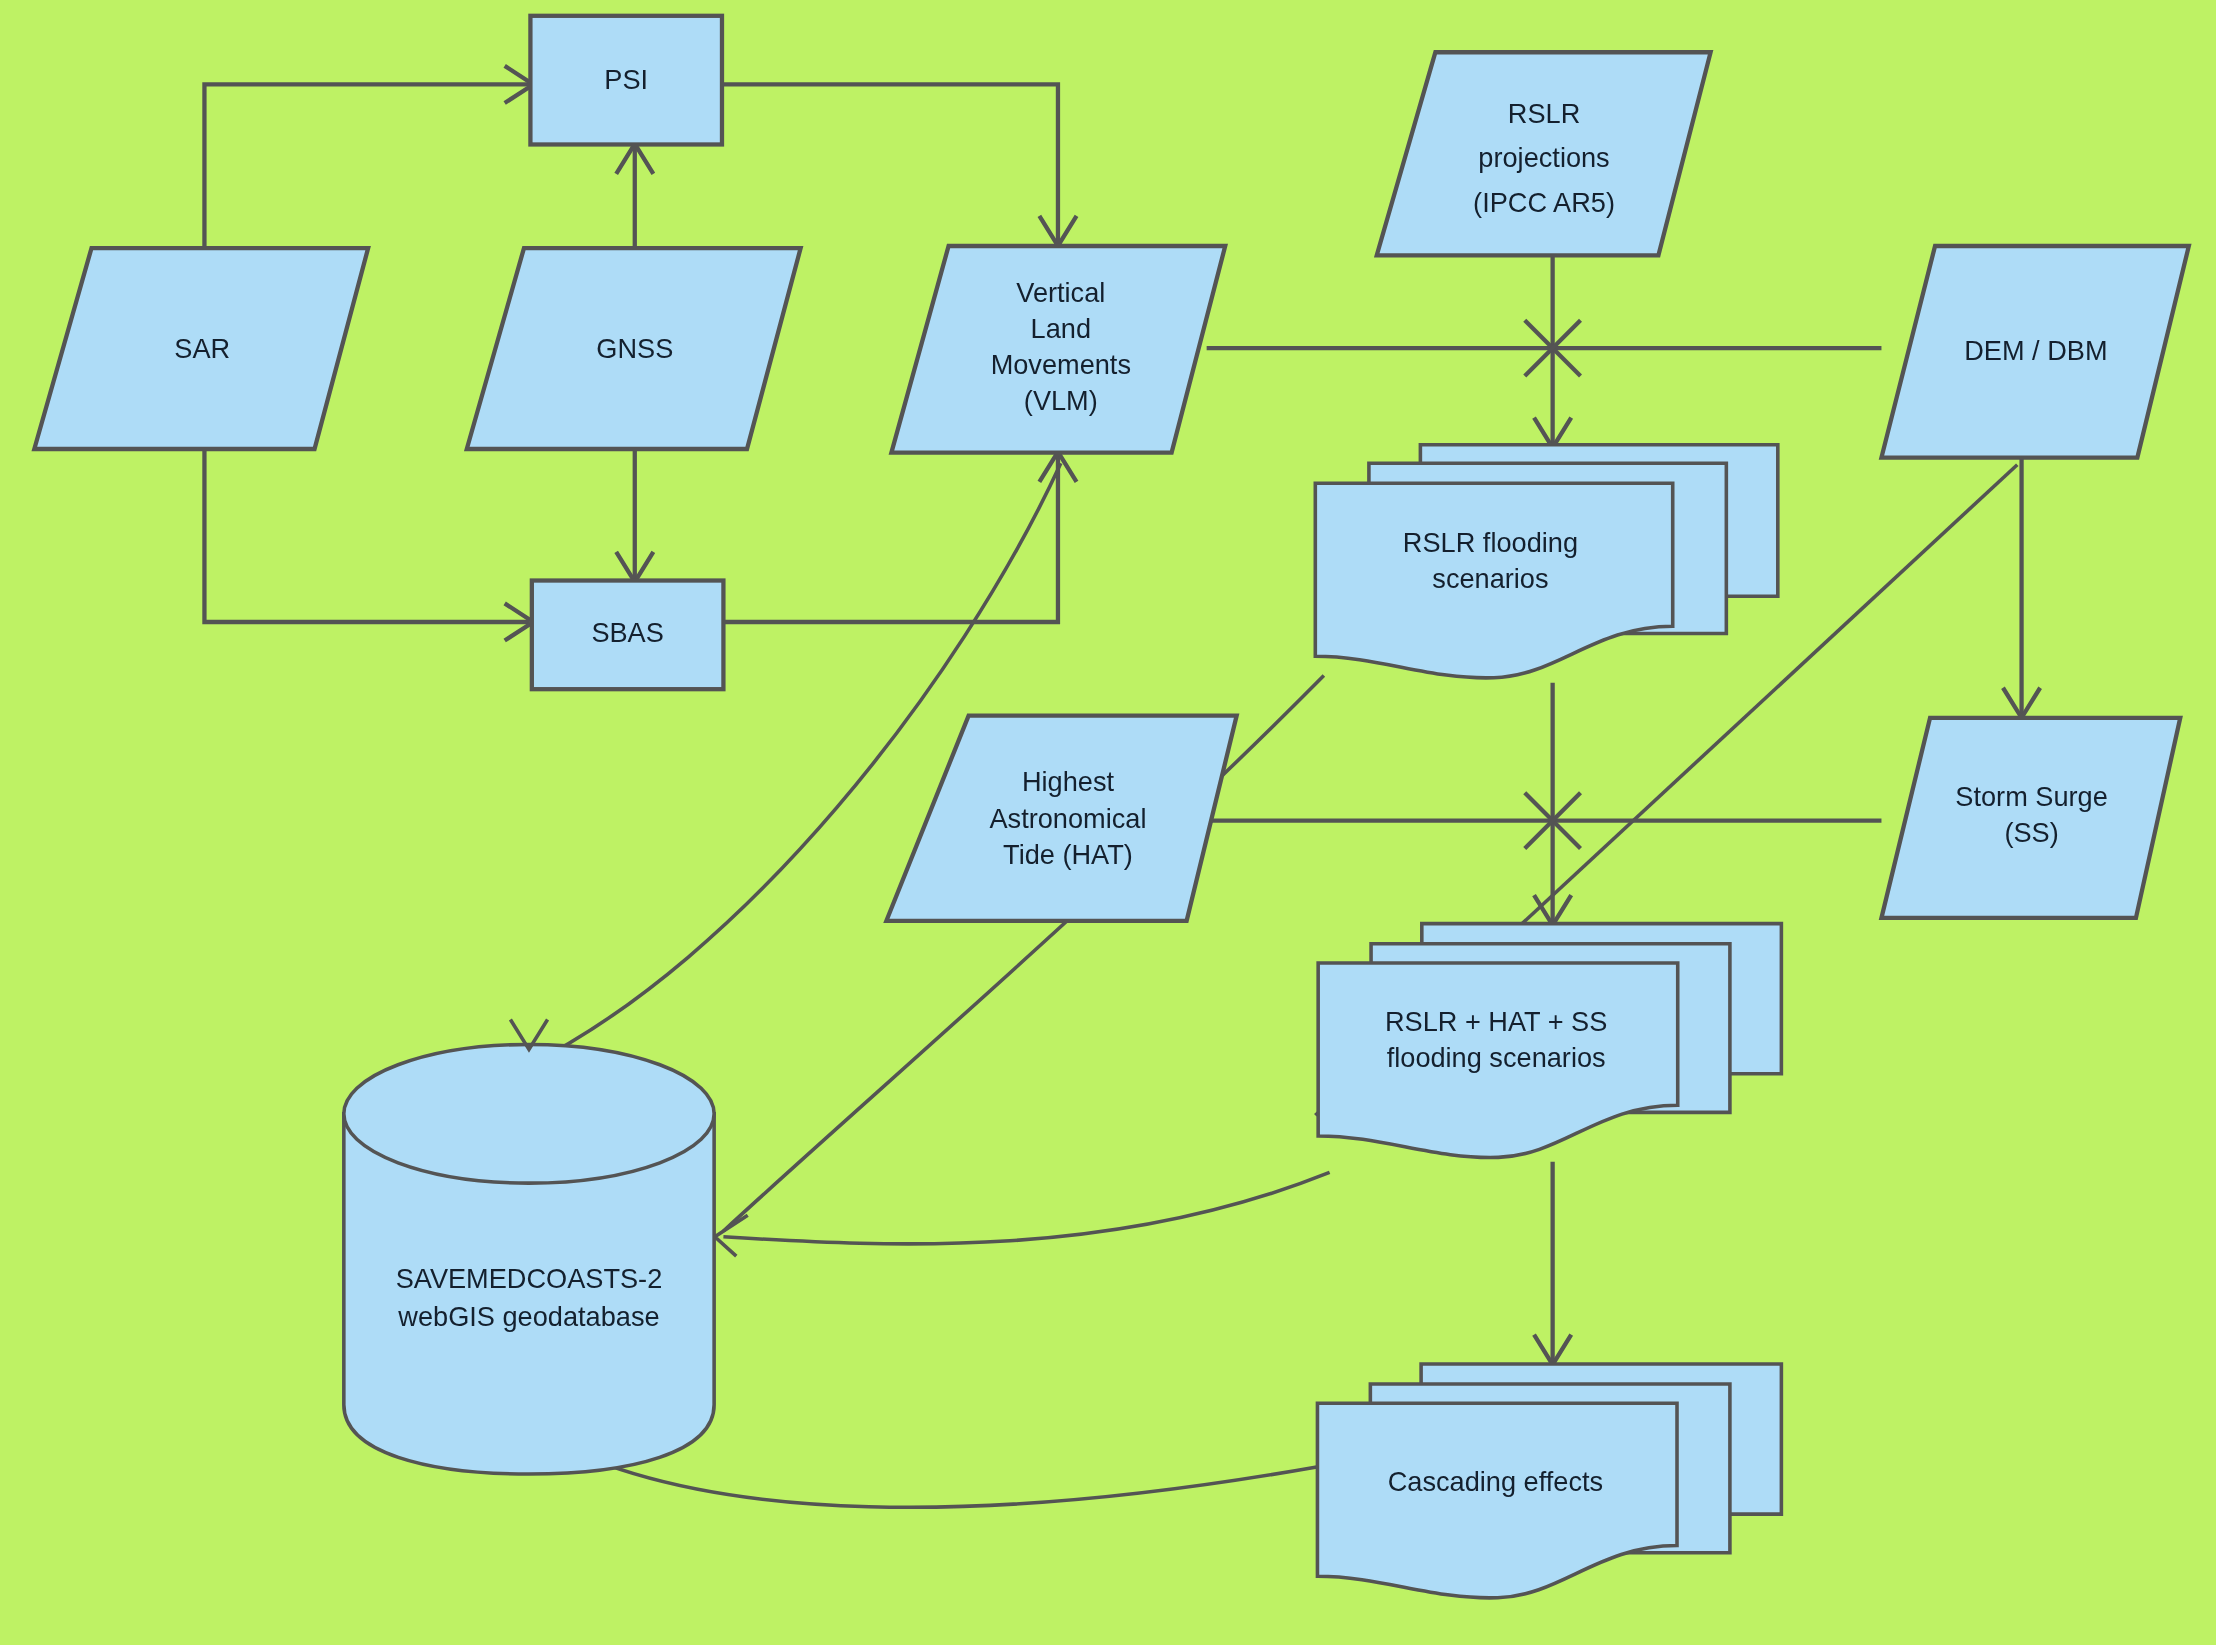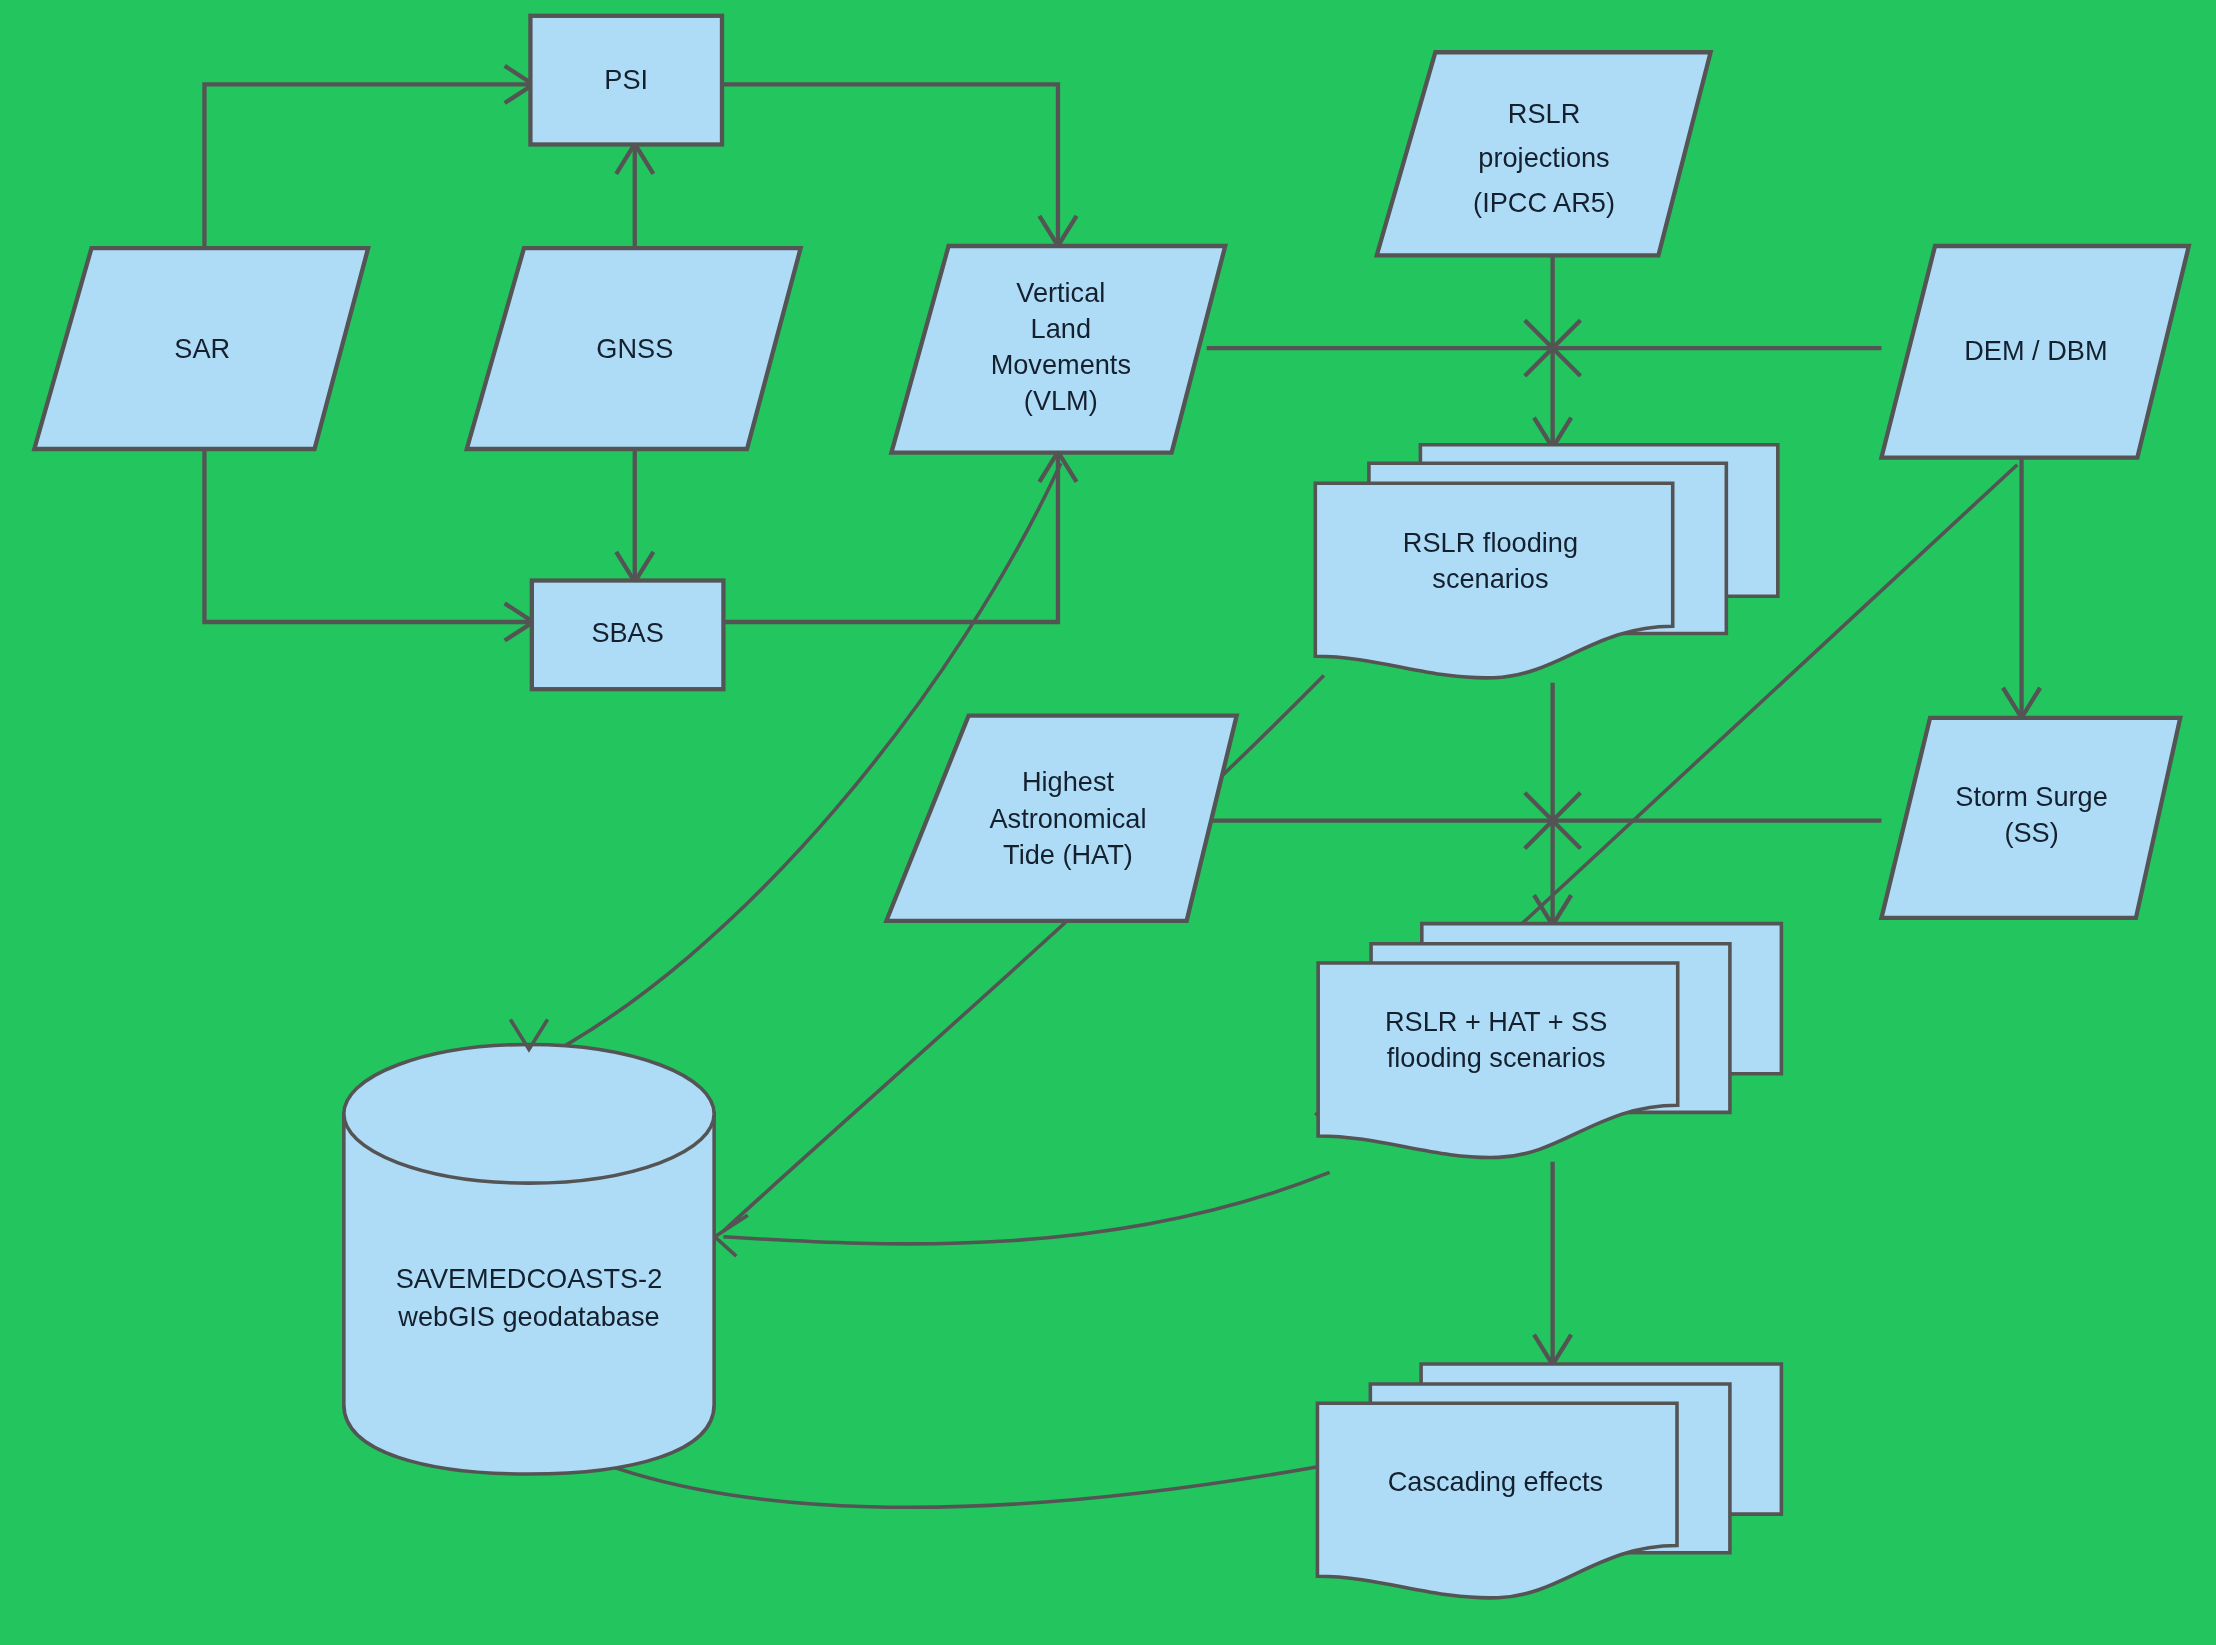--- a/index.html
+++ b/index.html
@@ -81,21 +81,21 @@
     font-size: 38px;
     fill: #14202e;
     text-anchor: middle;
     dominant-baseline: middle;
     white-space: pre;
   }
 </style>
 </head>
 <body>
 
-<div id="canvas-wrap" style="background: #22c55e;">
+<div id="canvas-wrap" style="background: #bef264;">
 
 <svg id="flow" viewBox="0 0 3100 2301" xmlns="http://www.w3.org/2000/svg">
 
   <g>
 
     <path class="edge" d="M 286,347 L 286,118 L 740,118" stroke="#545454"></path>
     <path class="arrowhead" d="M 706,92 L 746,118 L 706,144" stroke="#545454"></path>
 
     <path class="edge" d="M 888,347 L 888,205" stroke="#545454"></path>
     <path class="arrowhead" d="M 862,243 L 888,201 L 914,243" stroke="#545454"></path>

